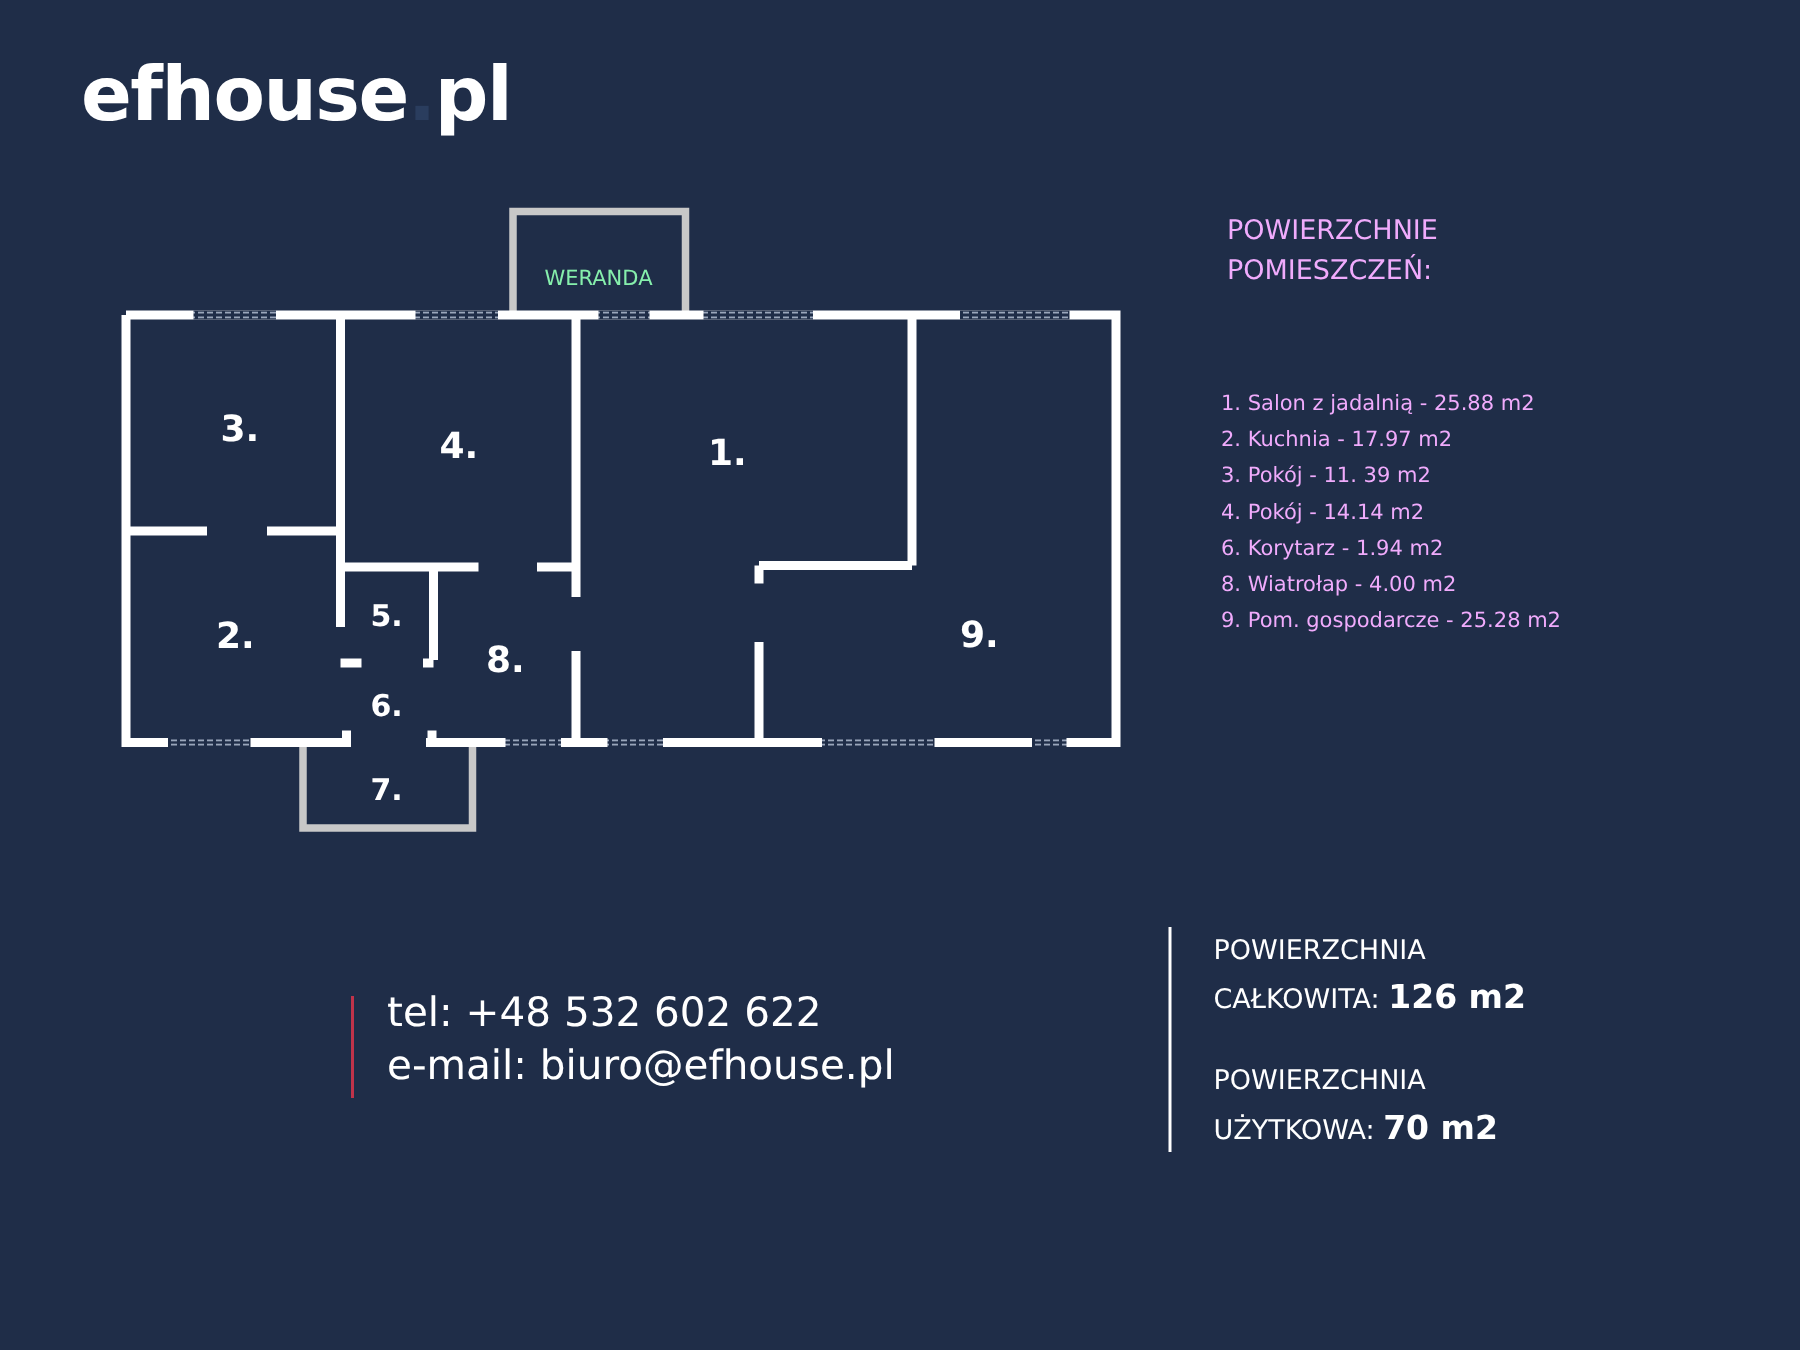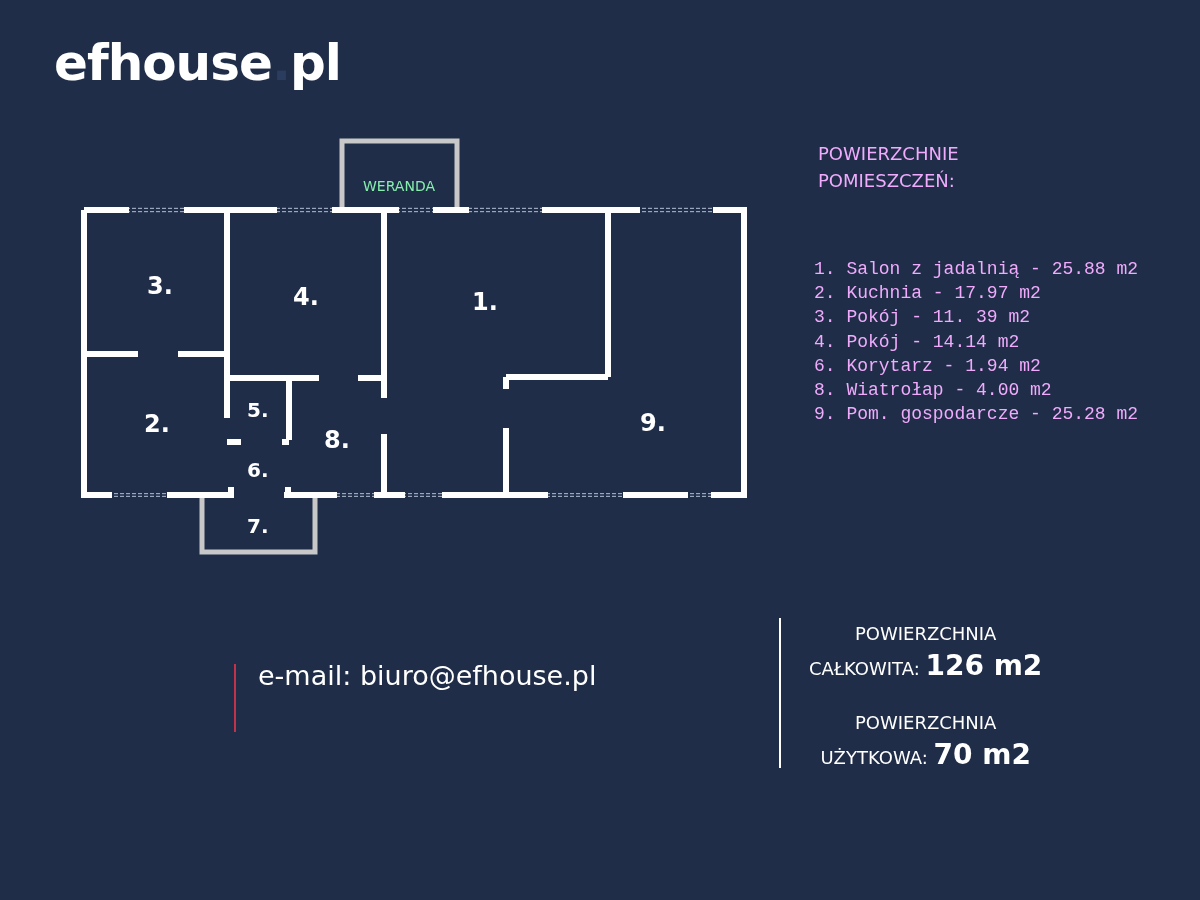--- a/index.html
+++ b/index.html
@@ -26,36 +26,36 @@
   .weranda-label {
     position:absolute; left:342px; top:178px; width:114px; text-align:center;
     font-family:"DejaVu Sans", sans-serif; font-size:14px; color:#86efac;
   }
   .areas {
     position:absolute; left:818px; top:140px;
     font-family:"DejaVu Sans", sans-serif; color:#f0abfc;
   }
   .areas .heading { font-size:18px; line-height:27px; }
   .areas ul { list-style:none; margin:0; padding:0; position:absolute; top:117px; left:-4px; width:360px; }
-  .areas li { font-size:18px; line-height:24.2px; white-space:nowrap;font-family:Liberation Mono, monospace; }
+  .areas li { font-size:14px; line-height:24.2px; white-space:nowrap; }
   .contact {
     position:absolute; left:234px; top:664px; padding-left:22px;
     border-left:2px solid #c0334a;
     font-family:"DejaVu Sans", sans-serif; font-size:27px; line-height:35px;
     height:68px; 
   }
   .contact div { position:relative; top:-6px; }
   .totals {
     position:absolute; left:779px; top:618px; padding-left:28px;
     border-left:2px solid #ffffff; height:150px;
-    font-family:"DejaVu Sans", sans-serif; font-size:18px;text-align:center;
+    font-family:"DejaVu Sans", sans-serif; font-size:18px;
   }
   .totals .block { line-height:32px; }
   .totals .block + .block { margin-top:22px; }
-  .totals .val { font-weight:bold; font-size:28px; }
+  .totals .val { font-weight:bold; font-size:22px; }
 </style>
 </head>
 <body>
 
 <div class="logo"><span>efhouse</span><span class="dot">.</span><span>pl</span></div>
 
 <svg class="plan" viewBox="0 0 800 600" width="800" height="600">
   <defs>
     <pattern id="win" width="6" height="6" patternUnits="userSpaceOnUse">
       <rect width="6" height="6" fill="#1f2d48"></rect>
@@ -128,20 +128,21 @@
     <li>2. Kuchnia - 17.97 m2</li>
     <li>3. Pokój - 11. 39 m2</li>
     <li>4. Pokój - 14.14 m2</li>
     <li>6. Korytarz - 1.94 m2</li>
     <li>8. Wiatrołap - 4.00 m2</li>
     <li>9. Pom. gospodarcze - 25.28 m2</li>
   </ul>
 </div>
 
 <div class="contact">
+  <div>tel: +48 532 602 622</div>
   <div>e-mail: biuro@efhouse.pl</div>
 </div>
 
 <div class="totals">
   <div class="block">
     <div>POWIERZCHNIA</div>
     <div><span>CAŁKOWITA: </span><span class="val">126 m2</span></div>
   </div>
   <div class="block">
     <div>POWIERZCHNIA</div>

